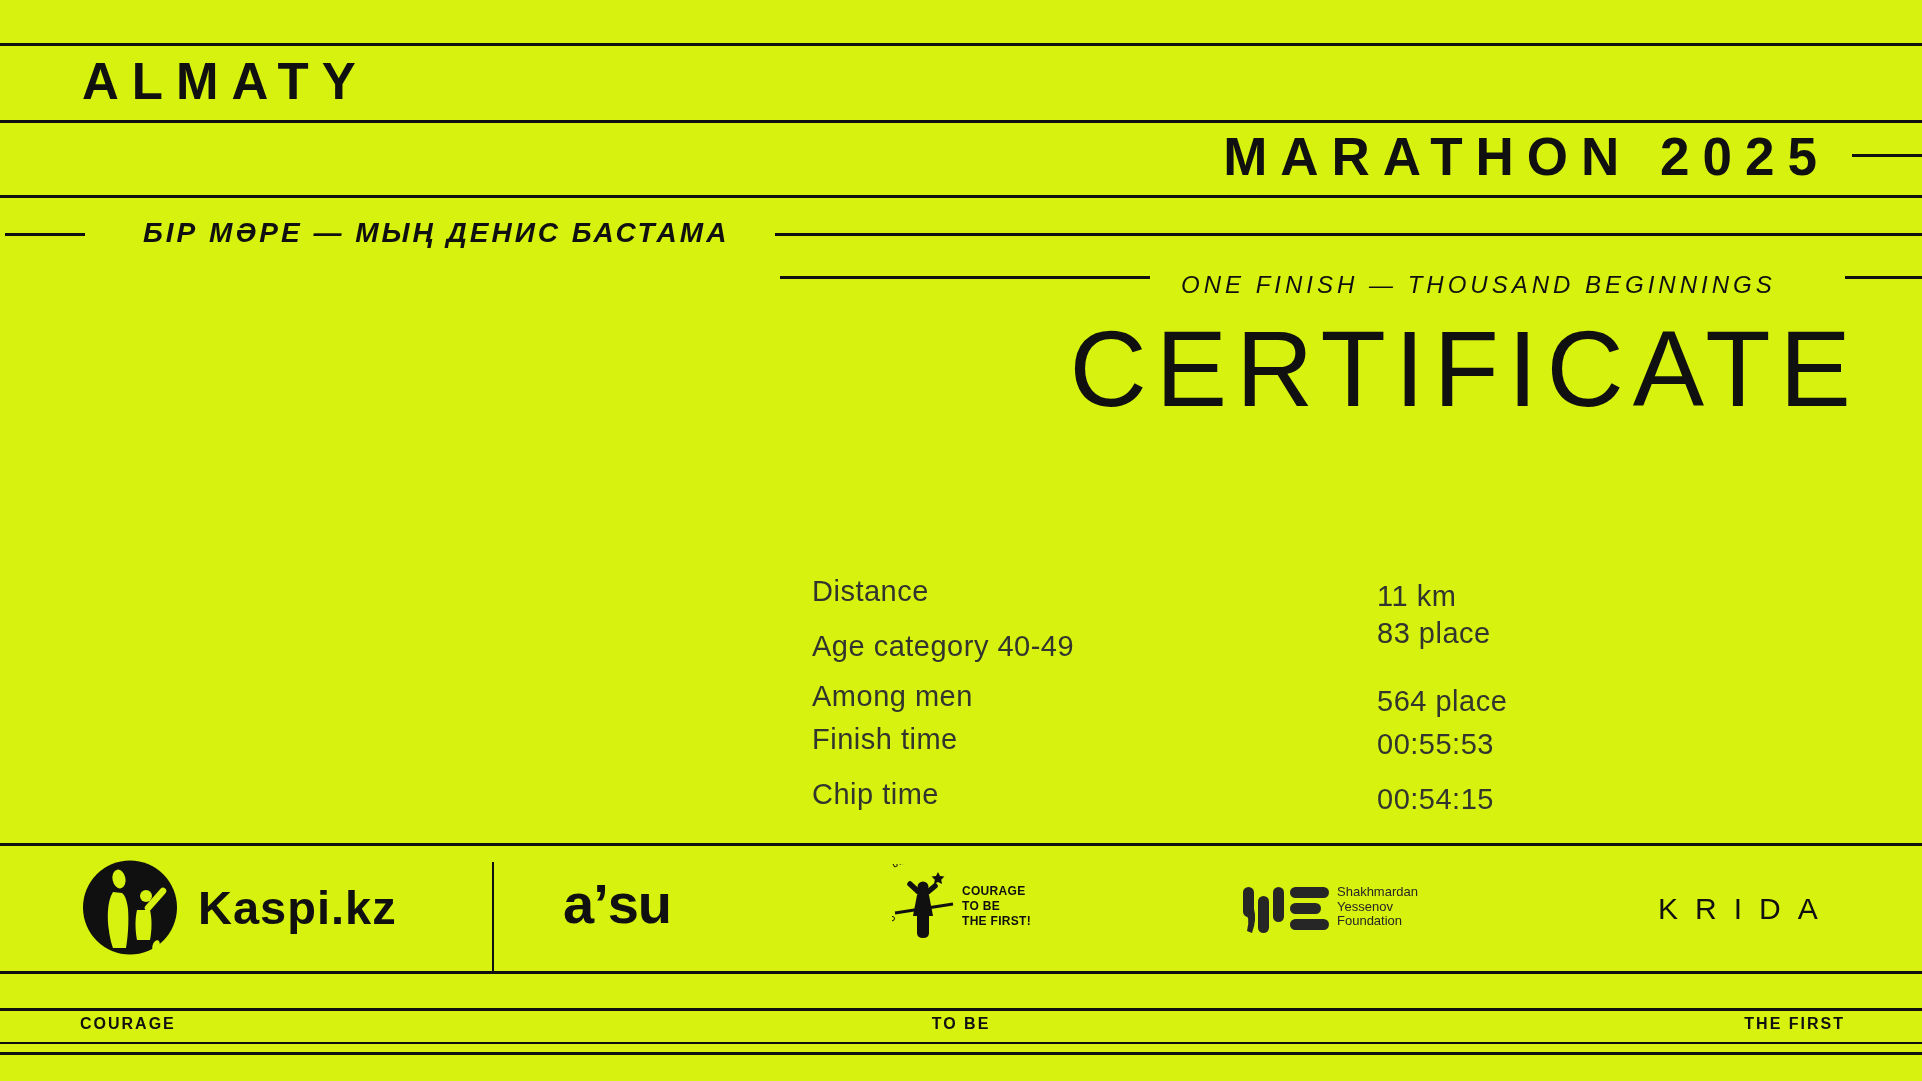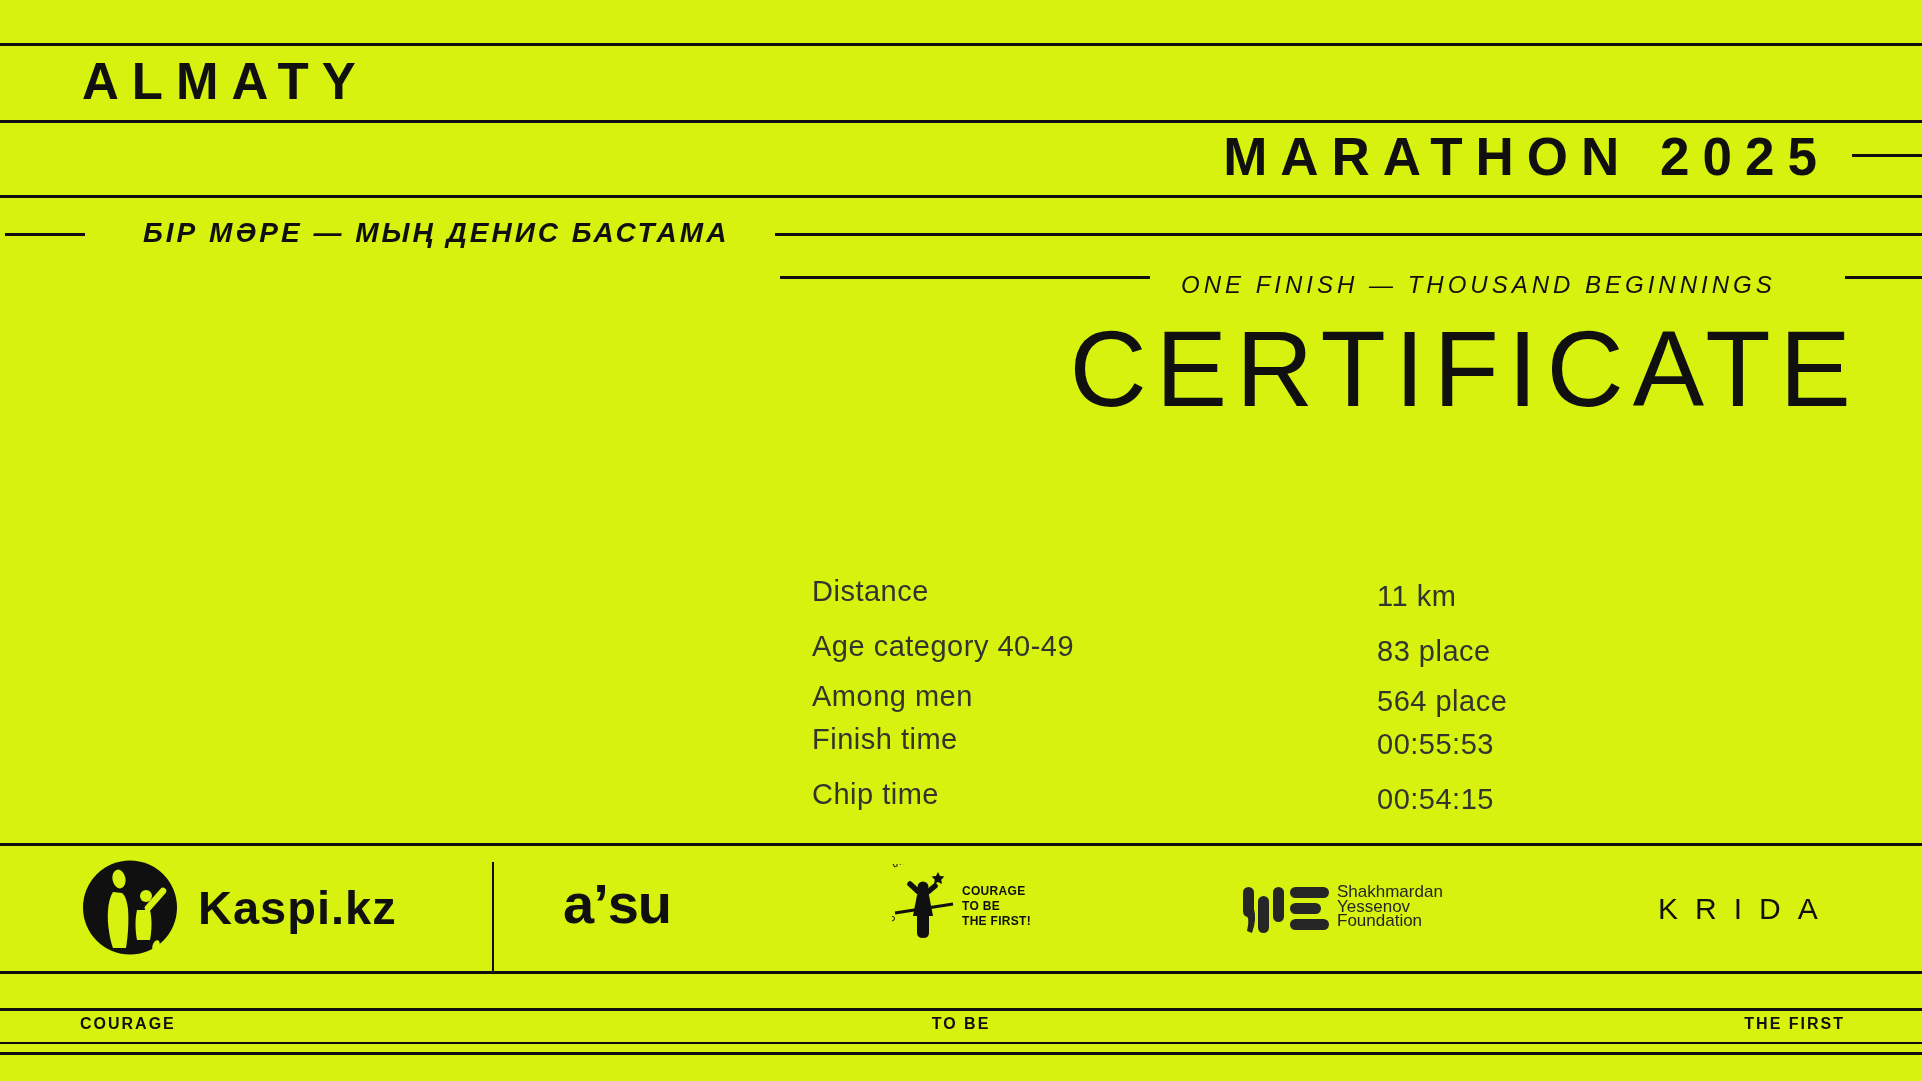--- a/index.html
+++ b/index.html
@@ -28,21 +28,21 @@
   .rlabel{left:812px;}
   .rvalue{left:1377px;}
 
   .kaspi-logo{position:absolute;left:80px;top:859px;width:100px;height:97px;}
   .kaspi-word{left:198px;top:884px;font-size:47px;font-weight:700;letter-spacing:1px;}
   .divider{position:absolute;left:492px;top:862px;width:2px;height:110px;background:var(--ink);}
   .asu{left:563px;top:876px;font-size:56px;font-weight:700;letter-spacing:-1px;}
   .courage-logo{position:absolute;left:892px;top:864px;width:64px;height:78px;}
   .cf-text{position:absolute;left:962px;top:884px;font-size:12px;font-weight:600;letter-spacing:0.3px;line-height:15px;color:var(--ink);}
   .ye-logo{position:absolute;left:1243px;top:887px;width:86px;height:46px;}
-  .ye-text{position:absolute;left:1337px;top:885px;font-size:17px;font-weight:500;line-height:14.5px;color:#262626;}
+  .ye-text{position:absolute;left:1337px;top:885px;font-size:13px;font-weight:500;line-height:14.5px;color:#262626;}
   .krida{left:1658px;top:894px;font-size:30px;font-weight:300;letter-spacing:17px;}
 
   .foot{position:absolute;top:1016px;font-size:16px;font-weight:700;letter-spacing:2px;color:var(--ink);white-space:nowrap;line-height:1;}
   .foot-left{left:80px;}
   .foot-center{left:50%;transform:translateX(-50%);}
   .foot-right{right:77px;}
 </style>
 </head>
 <body>
 
@@ -64,21 +64,21 @@
   <div class="t slogan-en">ONE FINISH — THOUSAND BEGINNINGS</div>
   <div class="seg" style="top:276px;left:1845px;width:77px"></div>
 
   <div class="t title">CERTIFICATE</div>
 
 
   <div class="rlabel" style="top:577px">Distance</div>
   <div class="rvalue" style="top:582px">11 km</div>
 
   <div class="rlabel" style="top:632px">Age category 40-49</div>
-  <div class="rvalue" style="top:637px">83 place</div>
+  <div class="rvalue" style="top:619px">83 place</div>
 
   <div class="rlabel" style="top:682px">Among men</div>
   <div class="rvalue" style="top:687px">564 place</div>
 
   <div class="rlabel" style="top:725px">Finish time</div>
   <div class="rvalue" style="top:730px">00:55:53</div>
 
   <div class="rlabel" style="top:780px">Chip time</div>
   <div class="rvalue" style="top:785px">00:54:15</div>
 

